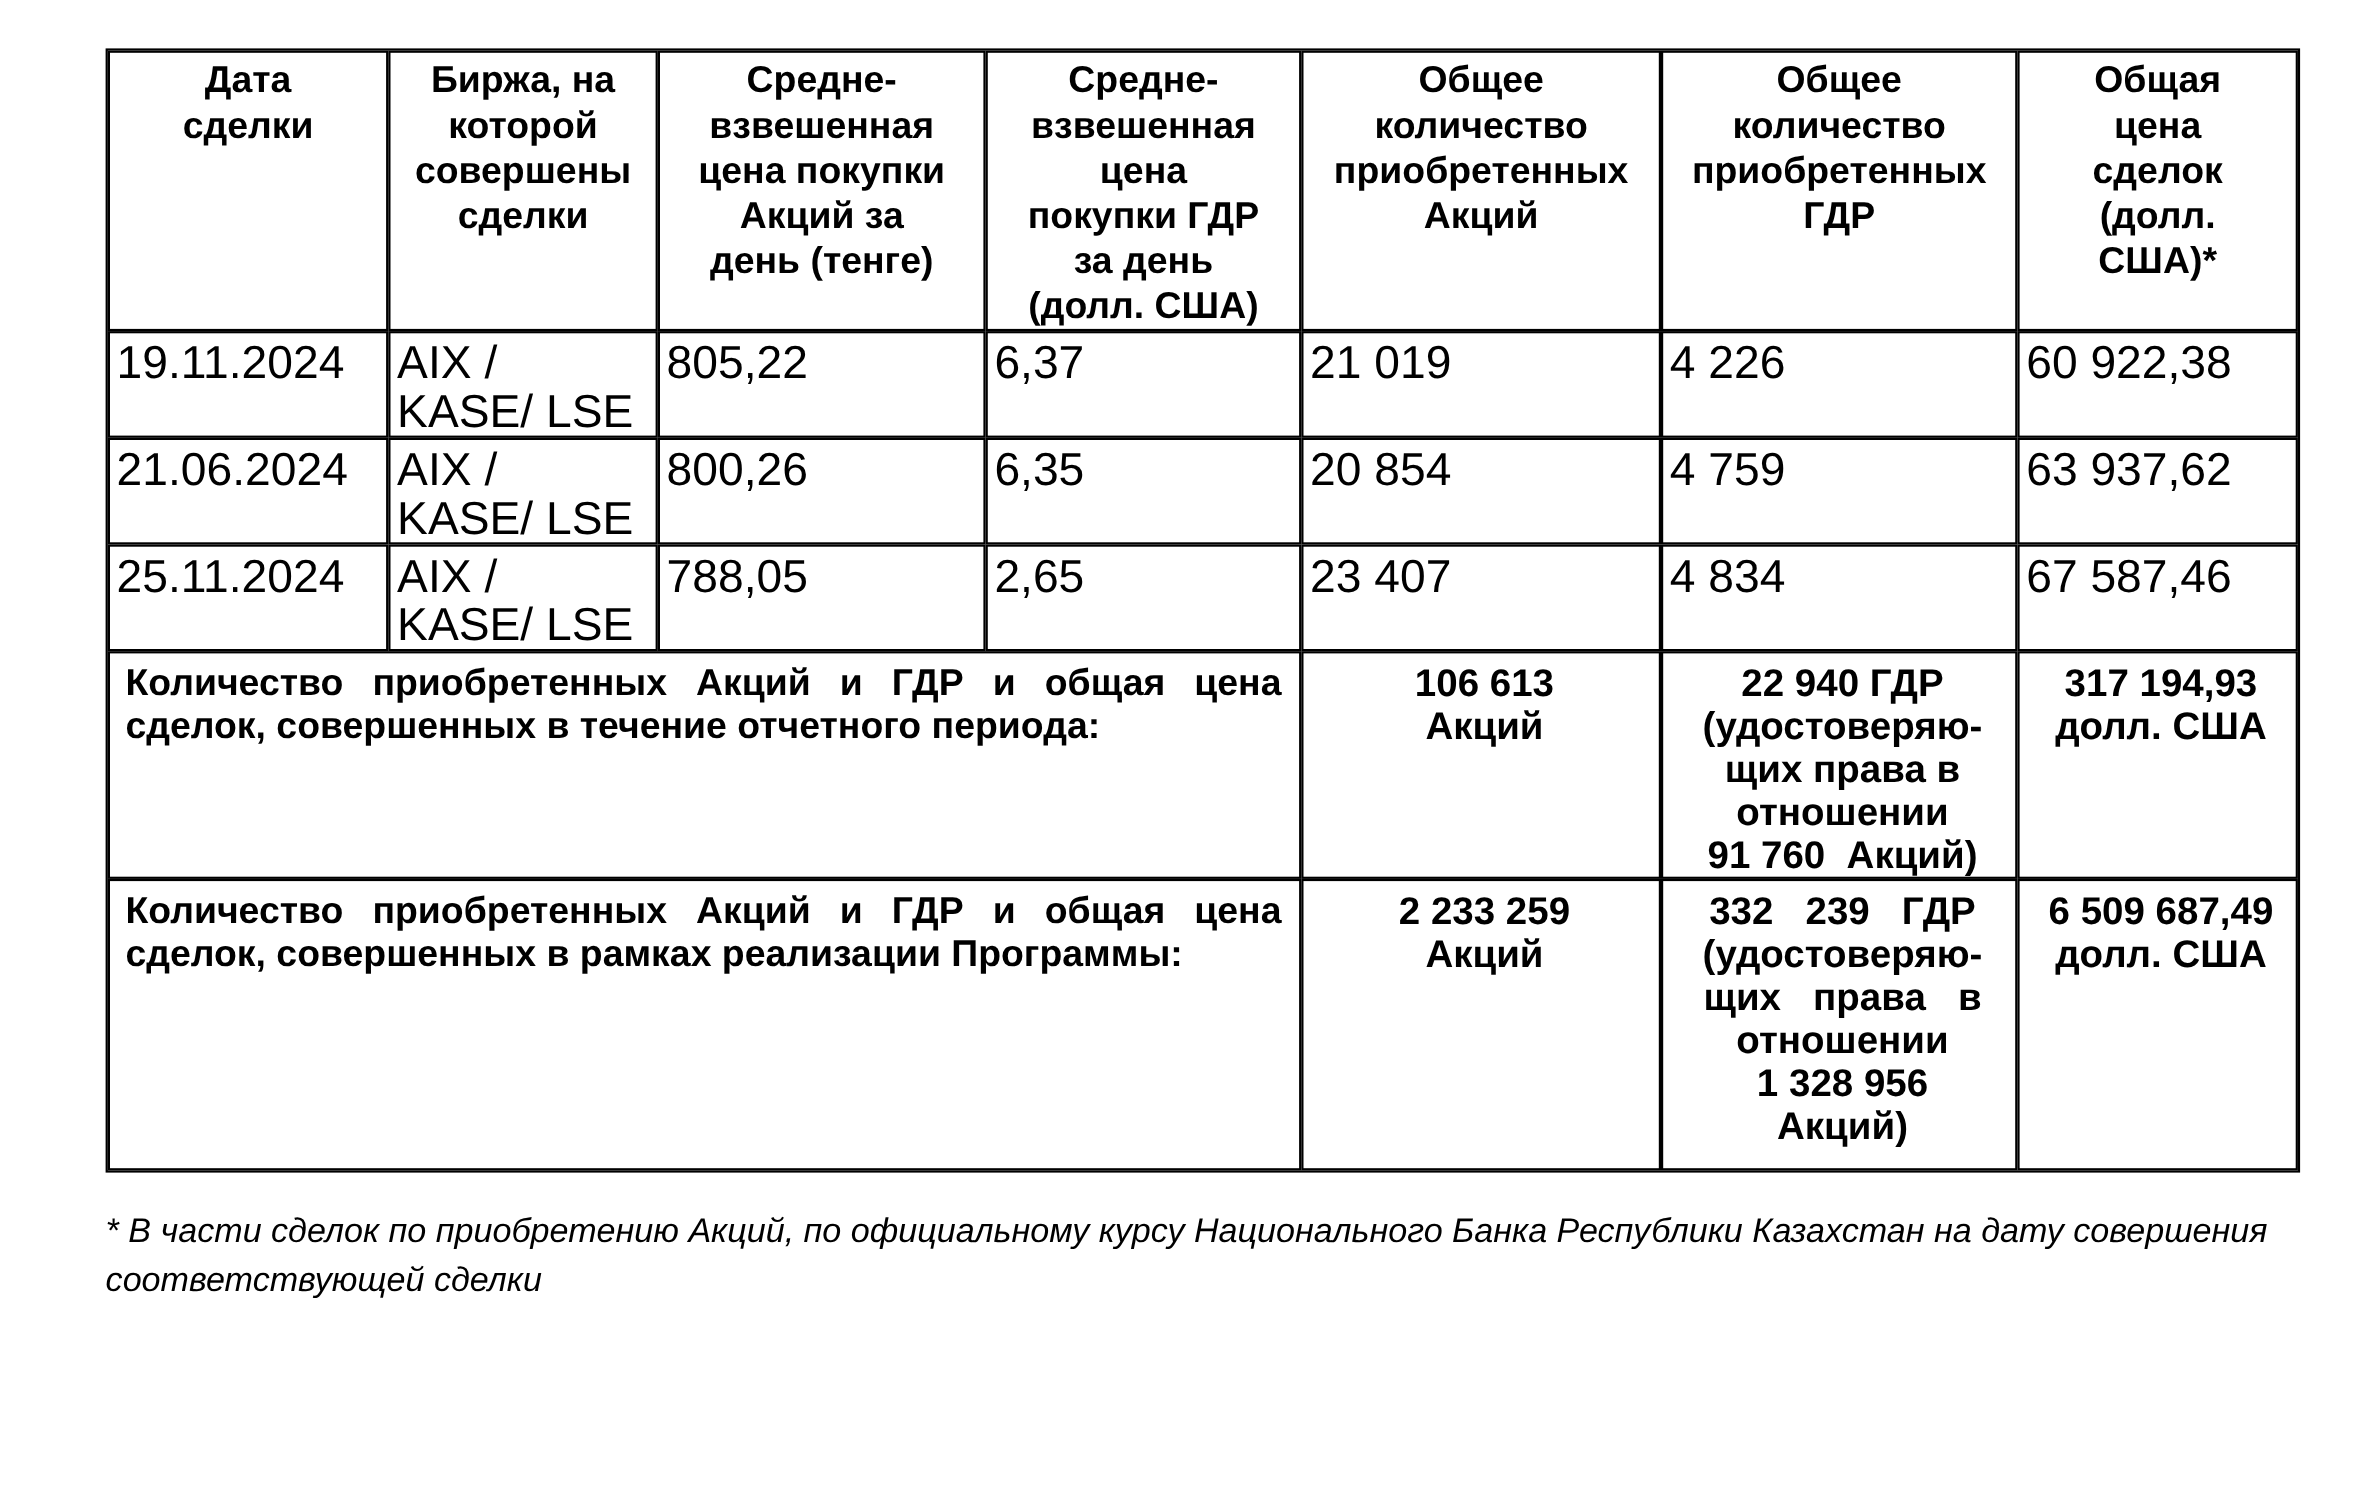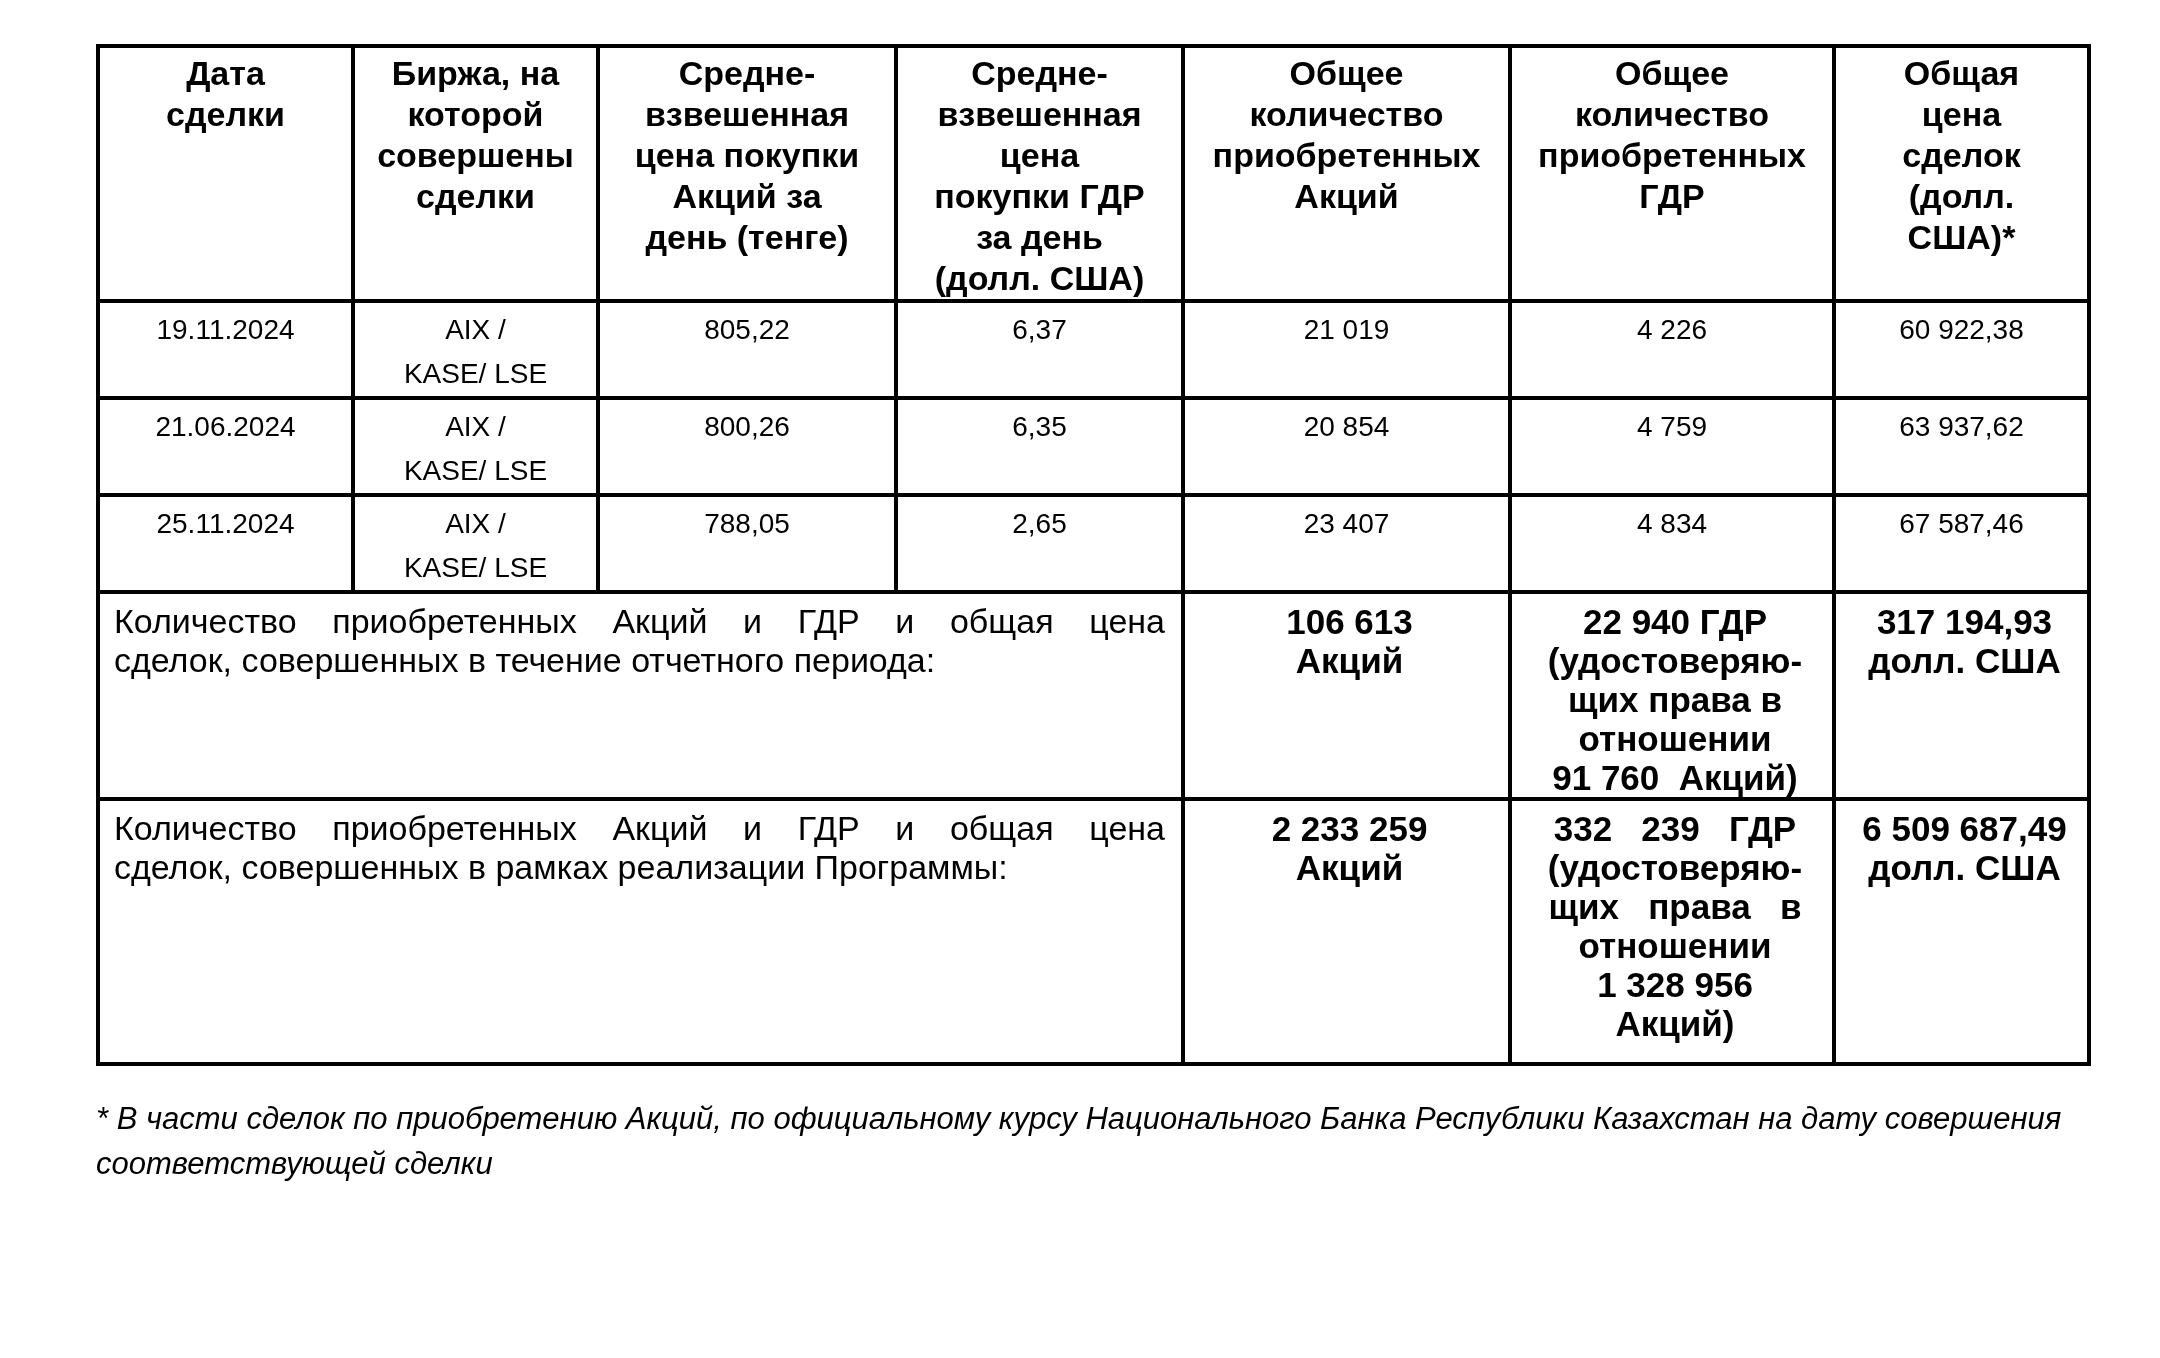--- a/index.html
+++ b/index.html
@@ -48,28 +48,28 @@
 
   th {
     font-weight: bold;
     font-size: 34px;
     line-height: 41px;
     text-align: center;
     padding: 5px 4px 0 4px;
     white-space: pre-line;
   }
   td.data {
-    font-size: 28px;
+    font-size: 42px;
     line-height: 44px;
-    text-align: center;
+    text-align: left;
     padding: 5px 6px 0 6px;
     white-space: pre-line;
   }
   td.sum-label {
-    font-weight: normal;
+    font-weight: bold;
     font-size: 34px;
     line-height: 39px;
     text-align: left;
     padding: 8px 16px 0 14px;
   }
   td.sum-label .jline {
     text-align: justify;
     text-align-last: justify;
   }
   td.sum-val {

